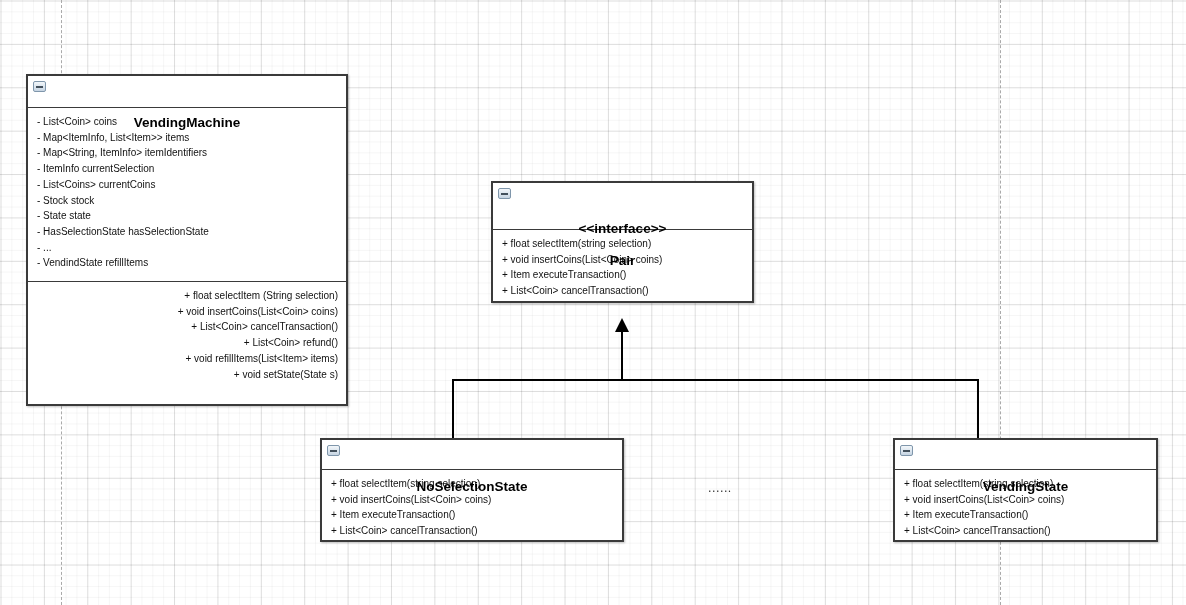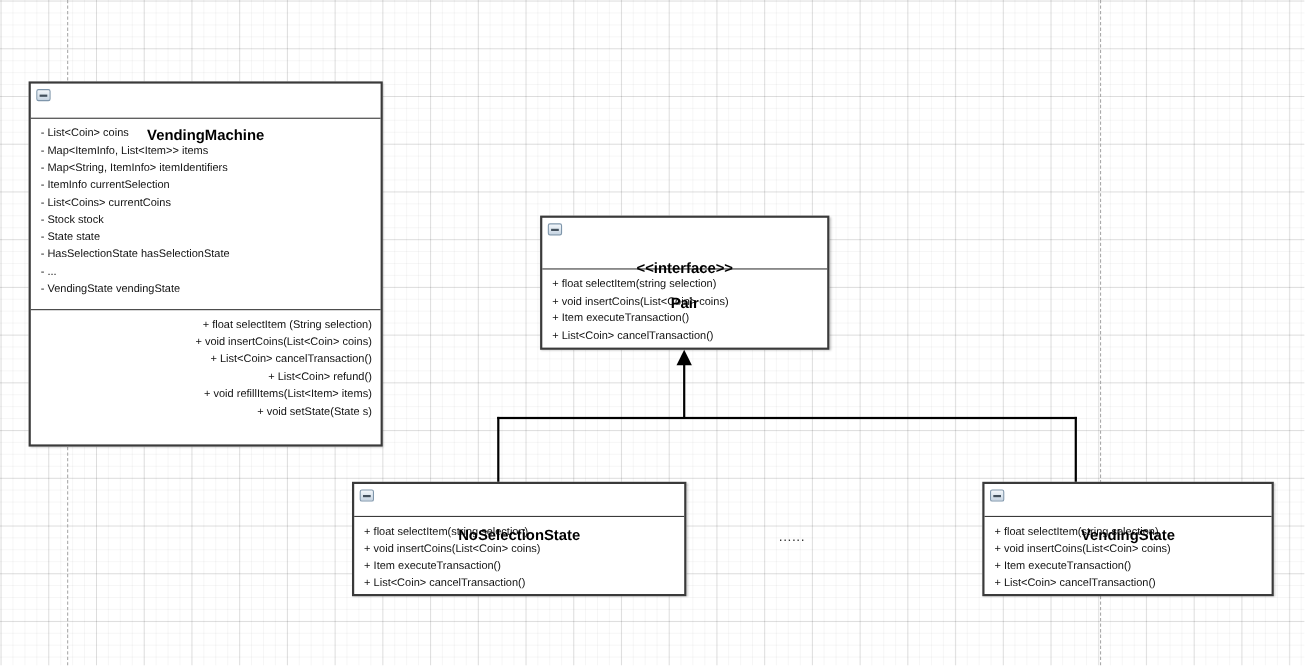--- a/index.html
+++ b/index.html
@@ -143,33 +143,33 @@
     <div class="uml-compartment" style="height:173px;">
       <div class="member">- List&lt;Coin&gt; coins</div>
       <div class="member">- Map&lt;ItemInfo, List&lt;Item&gt;&gt; items</div>
       <div class="member">- Map&lt;String, ItemInfo&gt; itemIdentifiers</div>
       <div class="member">- ItemInfo currentSelection</div>
       <div class="member">- List&lt;Coins&gt; currentCoins</div>
       <div class="member">- Stock stock</div>
       <div class="member">- State state</div>
       <div class="member">- HasSelectionState hasSelectionState</div>
       <div class="member">- ...</div>
-      <div class="member">- VendingState vendingState</div>
+      <div class="member">- VendindState refillItems</div>
     </div>
     <div class="uml-compartment" style="height:150px;text-align:right;">
       <div class="member">+ float selectItem (String selection)</div>
       <div class="member">+ void insertCoins(List&lt;Coin&gt; coins)</div>
       <div class="member">+ List&lt;Coin&gt; cancelTransaction()</div>
       <div class="member">+ List&lt;Coin&gt; refund()</div>
       <div class="member">+ void refillItems(List&lt;Item&gt; items)</div>
       <div class="member">+ void setState(State s)</div>
     </div>
   </div>
 
-  <div class="uml-box" style="left:491px; top:196px; width:263px; height:122px;">
+  <div class="uml-box" style="left:491px; top:181px; width:263px; height:122px;">
     <div class="uml-header two-line" style="height:47px;">
       <span class="collapse-icon"></span>
       <span>&lt;&lt;interface&gt;&gt;</span><br>
       <span>Pair</span>
     </div>
     <div class="uml-compartment" style="height:71px;">
       <div class="member">+ float selectItem(string selection)</div>
       <div class="member">+ void insertCoins(List&lt;Coin&gt; coins)</div>
       <div class="member">+ Item executeTransaction()</div>
       <div class="member">+ List&lt;Coin&gt; cancelTransaction()</div>

